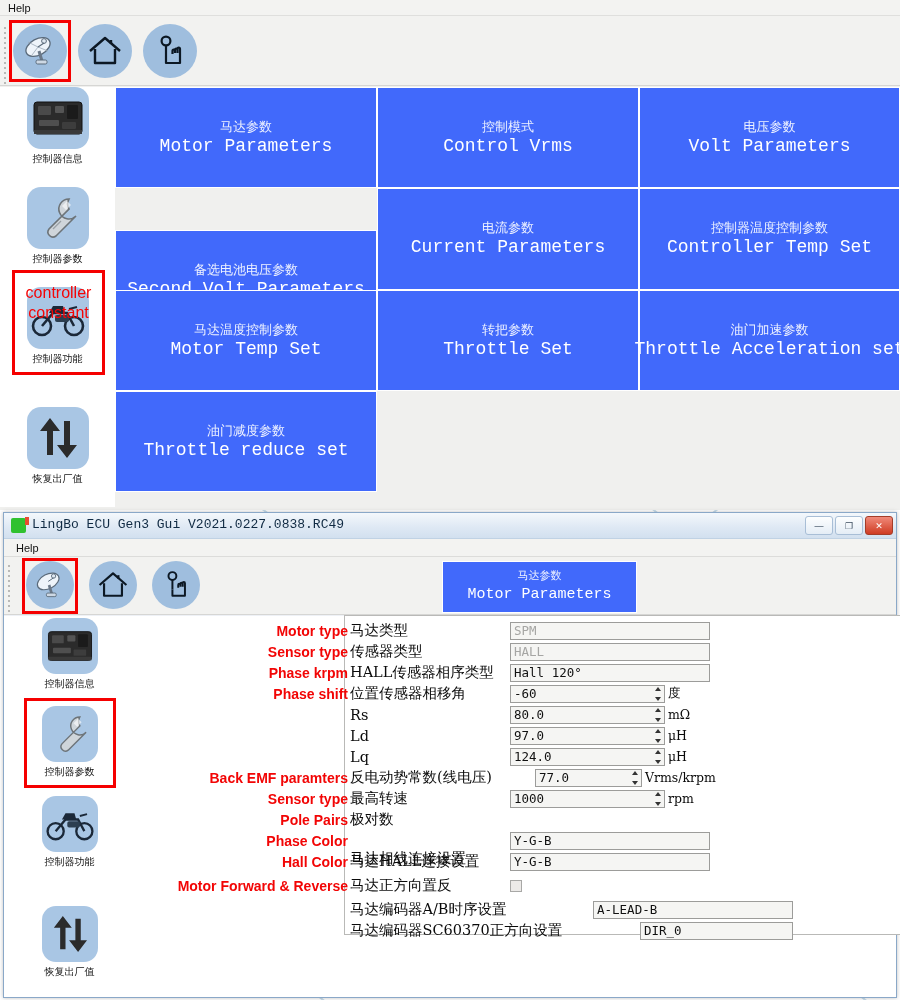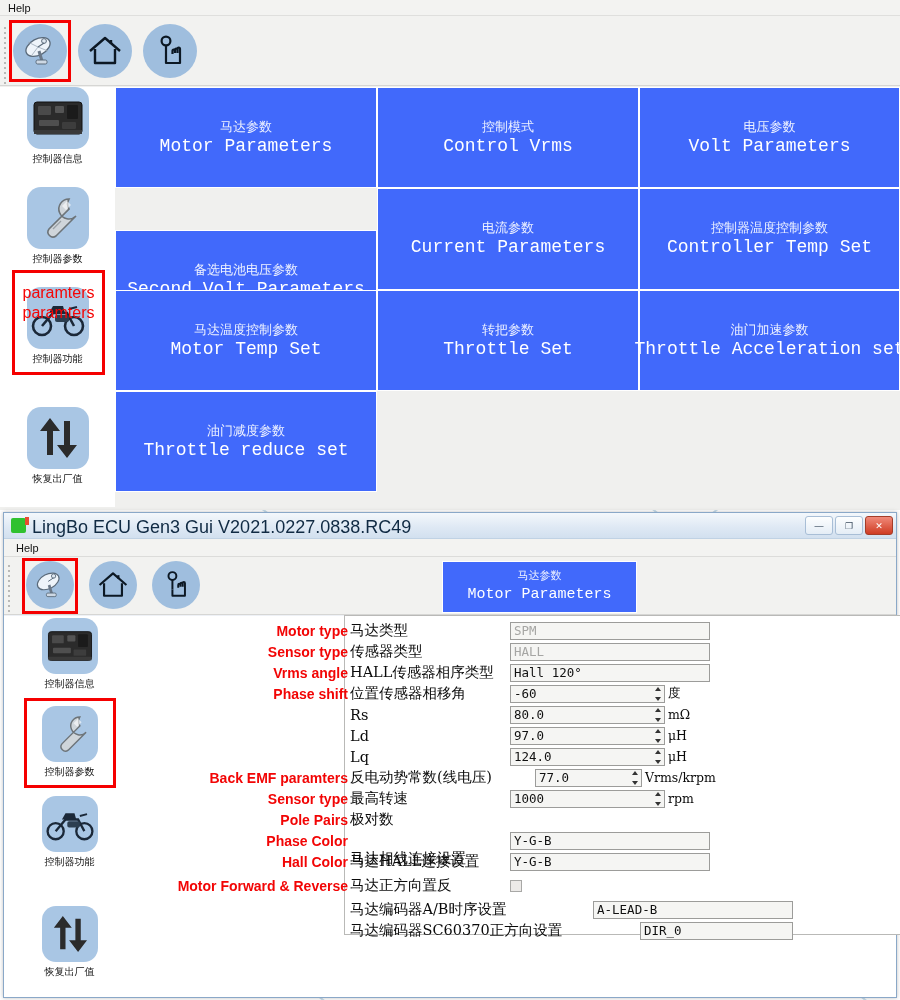--- a/index.html
+++ b/index.html
@@ -112,22 +112,22 @@
   }
   .title-ico {
     position: absolute; left: 7px; top: 5px; width: 15px; height: 15px;
     background: #2fc12f; border-radius: 2px;
   }
   .title-ico::after {
     content: ""; position: absolute; right: -3px; top: -1px; width: 4px; height: 8px;
     background: #e84b2f;
   }
   .title-txt {
-    position: absolute; left: 28px; top: 4px; font-size: 18px; color: #102a43;
-    font-family: Liberation Sans, sans-serif; font-weight: 500;
+    position: absolute; left: 28px; top: 4px; font-size: 13px; color: #102a43;
+    font-family: Liberation Mono, monospace; font-weight: 500;
   }
   .winbtns { position: absolute; right: 3px; top: 3px; display: flex; gap: 2px; }
   .winbtn {
     width: 28px; height: 19px; border: 1px solid #a8bed6; border-radius: 3px;
     background: linear-gradient(#fdfefe, #e4edf6);
     display: flex; align-items: center; justify-content: center;
     font-size: 9px; color: #3b4c5e;
   }
   .winbtn.close { background: linear-gradient(#f08a7a, #cf3b22); border-color: #a43c28; color: #fff; }
   .botmenu {
@@ -322,21 +322,21 @@
           <svg width="58" height="58" viewBox="0 0 58 58">
             <path d="M18 46 L18 22 L11 22 L21 9 L31 22 L24 22 L24 46 Z" fill="#2b2b2b"></path>
             <path d="M34 12 L34 36 L41 36 L31 49 L21 36 L28 36 L28 12 Z" fill="#2b2b2b" transform="translate(7,0)"></path>
           </svg>
         </div>
         <div class="side-lbl">恢复出厂值</div>
       </div>
 
       <div class="sel-box" style="left:12px; top:183px; width:93px; height:105px;"></div>
       <div style="position:absolute; left:12px; top:196px; width:93px; text-align:center; z-index:7; color:#f50505; font-size:16px; line-height:20px; font-family:'Liberation Sans',sans-serif;">
-        <span>paramters paramters</span>
+        <span>controller constant</span>
       </div>
     </div>
 
     <div class="tilewrap" style="left:115px; top:87px; width:785px; height:410px;">
       <div class="tile" style="left:0px;   top:0px;   width:262px; height:101px;">
         <div class="cn">马达参数</div>
         <div class="en">Motor Parameters</div>
       </div>
       <div class="tile" style="left:262px; top:0px;   width:262px; height:101px;">
         <div class="cn">控制模式</div>
@@ -509,21 +509,21 @@
           <span class="fld dim" style="width:200px;">SPM</span>
         </div>
 
         <div class="row" style="left:5px; width:650px;">
           <span class="en-label">Sensor type</span>
           <span class="cn-label" style="width:160px;">传感器类型</span>
           <span class="fld dim" style="width:200px;">HALL</span>
         </div>
 
         <div class="row" style="left:5px; width:650px;">
-          <span class="en-label">Vrms angle</span>
+          <span class="en-label">Phase krpm</span>
           <span class="cn-label" style="width:160px;">HALL传感器相序类型</span>
           <span class="fld" style="width:200px;">Hall 120°</span>
         </div>
 
         <div class="row" style="left:5px; width:650px;">
           <span class="en-label">Phase shift</span>
           <span class="cn-label" style="width:160px;">位置传感器相移角</span>
           <span class="fld" style="width:155px;">
             <span>-60</span>
             <span class="spin">

